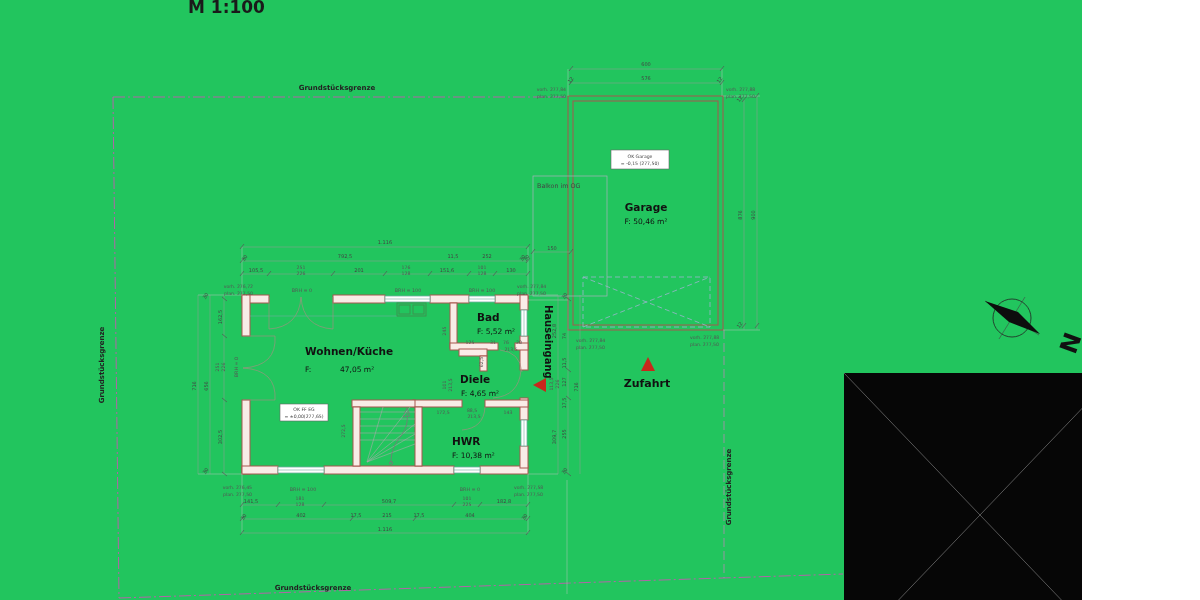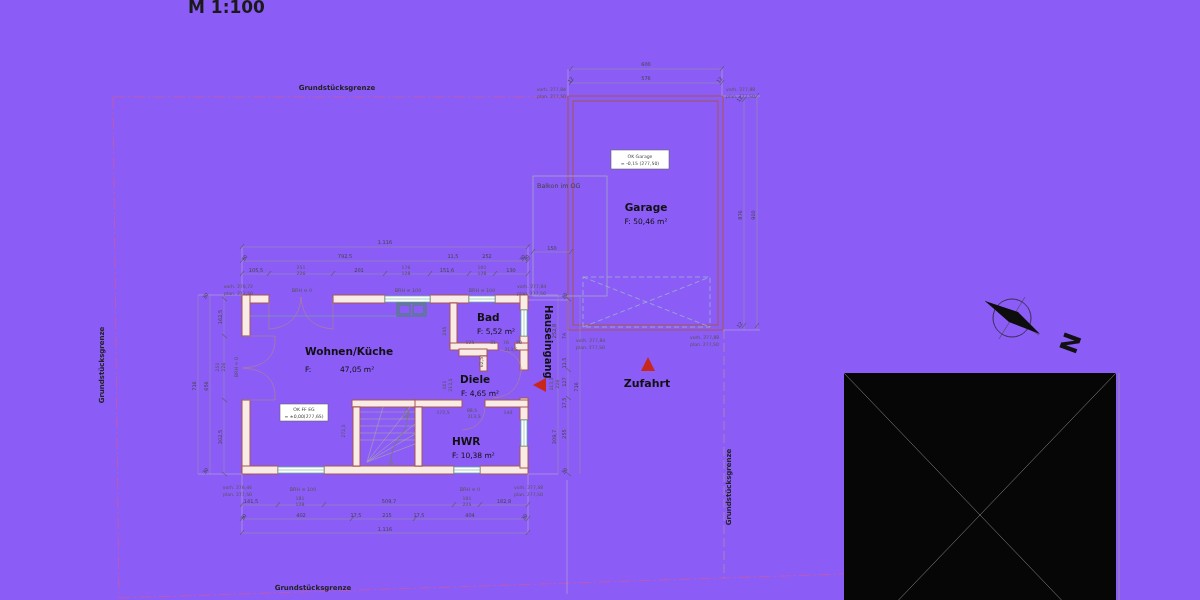--- a/index.html
+++ b/index.html
@@ -1,16 +1,16 @@
 <!DOCTYPE html>
 <html><head>
 <meta charset="utf-8">
 <style>
   html,body{margin:0;padding:0;background:#fff;}
-  #sheet{position:relative;width:1200px;height:600px;background:#8b5cf6;overflow:hidden;
+  #sheet{position:relative;width:1082px;height:600px;background:#22c55e;overflow:hidden;
          font-family:"DejaVu Sans",sans-serif;}
   svg{position:absolute;left:0;top:0;}
   text{font-family:"DejaVu Sans",sans-serif;fill:#333;}
   .title    {font-size:17px;font-weight:bold;fill:#1a1a1a;}
   .blabel   {font-size:7px;font-weight:bold;fill:#222;}
   .room     {font-size:10.5px;font-weight:bold;fill:#111;}
   .area     {font-size:7.5px;fill:#111;}
   .dim      {font-size:5px;fill:#444;}
   .dimsm    {font-size:4.6px;fill:#555;}
   .lvl      {font-size:4.6px;fill:#555;}

